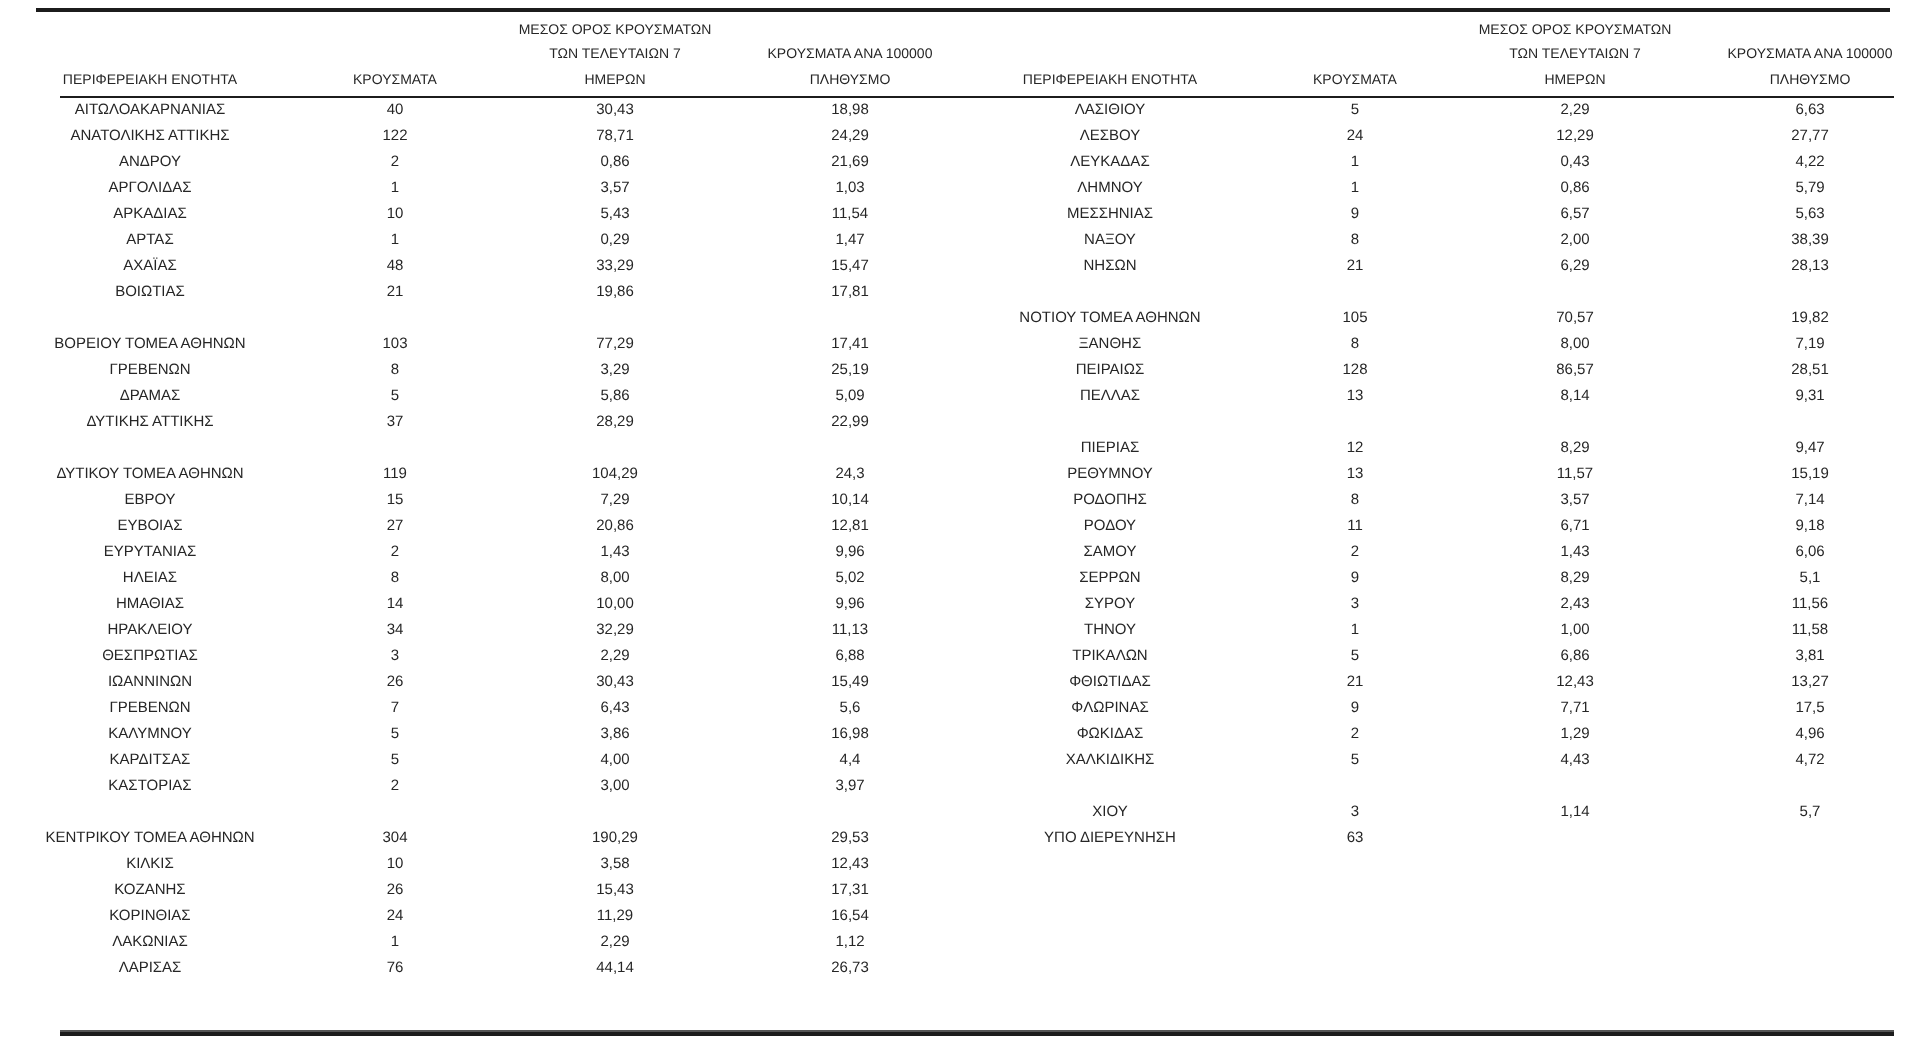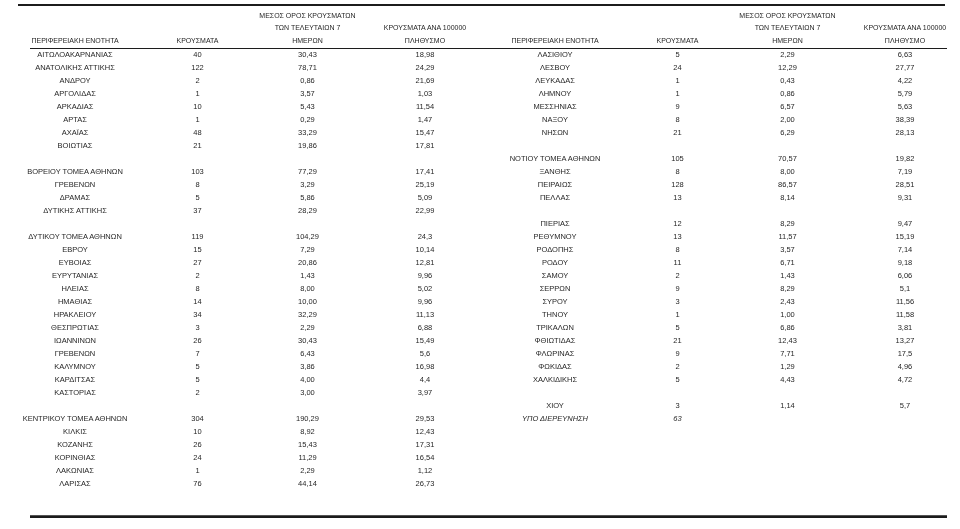--- a/index.html
+++ b/index.html
@@ -43,21 +43,21 @@
     height:13px;
     align-items:center;
   }
   .cell {
     text-align:center;
     font-size:7.5px;
     line-height:13px;
     color:#262626;
     white-space:nowrap;
   }
-  .row.italic .cell { font-style:italic; }
+  .row.italic .cell { }
   .row.blank { height:13px; }
 </style>
 </head>
 <body>
 
 <div class="sheet">
 
   <div class="rule rule-top"></div>
 
   <div class="table">
@@ -236,21 +236,21 @@
           <div class="row blank"></div>
           <div class="row">
             <div class="cell">ΚΕΝΤΡΙΚΟΥ ΤΟΜΕΑ ΑΘΗΝΩΝ</div>
             <div class="cell">304</div>
             <div class="cell">190,29</div>
             <div class="cell">29,53</div>
           </div>
           <div class="row">
             <div class="cell">ΚΙΛΚΙΣ</div>
             <div class="cell">10</div>
-            <div class="cell">8,92</div>
+            <div class="cell">3,58</div>
             <div class="cell">12,43</div>
           </div>
           <div class="row">
             <div class="cell">ΚΟΖΑΝΗΣ</div>
             <div class="cell">26</div>
             <div class="cell">15,43</div>
             <div class="cell">17,31</div>
           </div>
           <div class="row">
             <div class="cell">ΚΟΡΙΝΘΙΑΣ</div>

